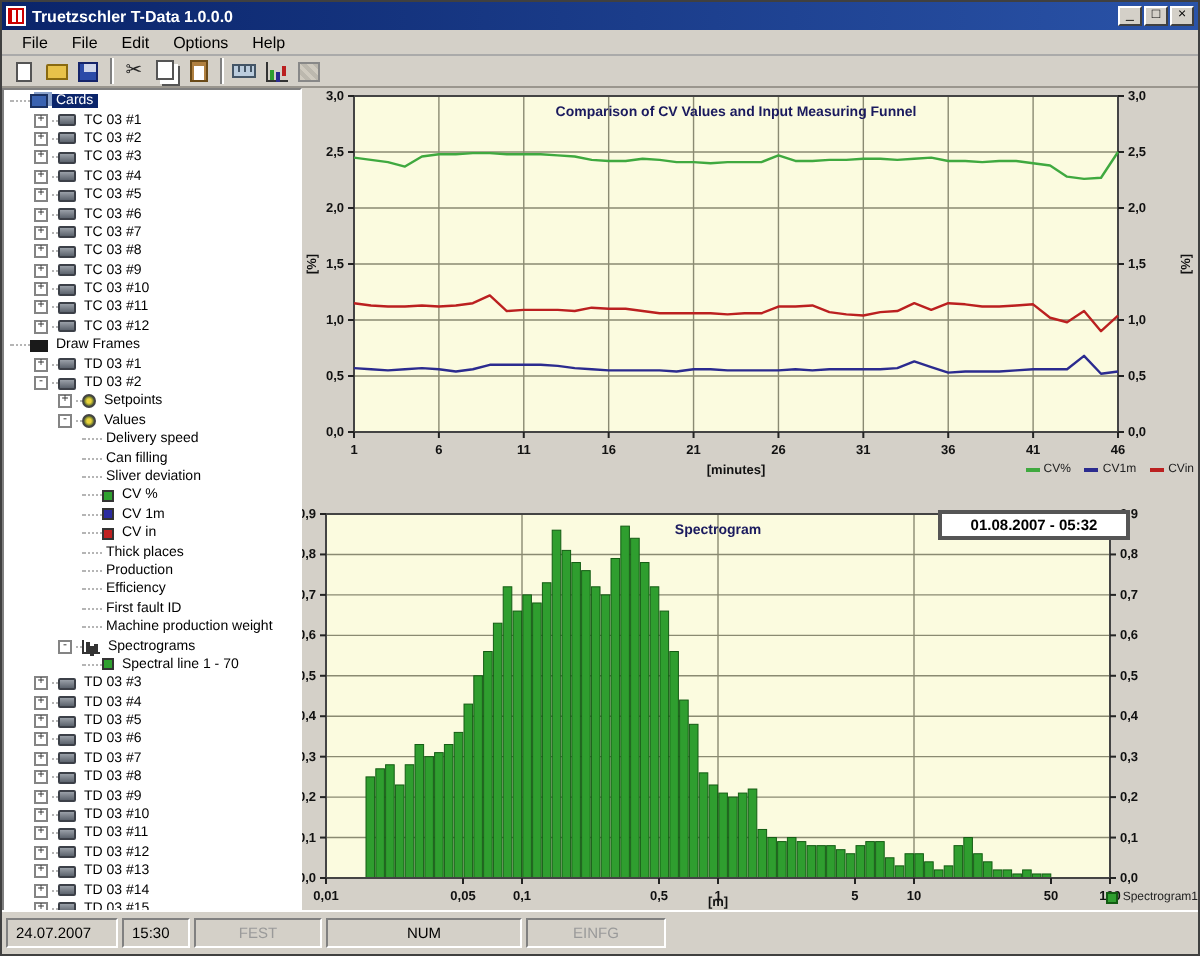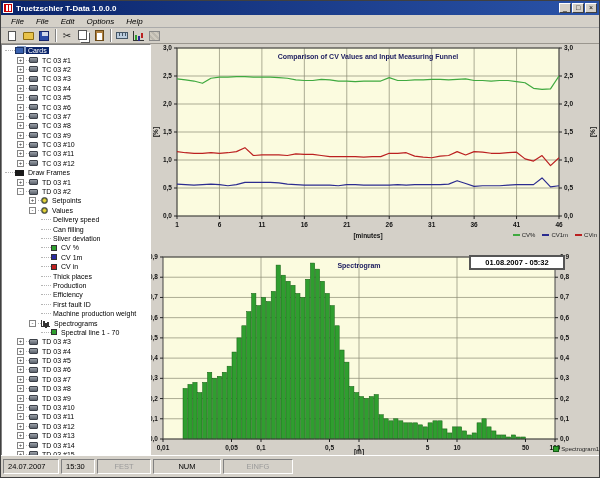--- a/index.html
+++ b/index.html
@@ -8,21 +8,21 @@
 
   
   #titlebar { height:14px; background:linear-gradient(90deg,#0a246a,#2a53a8); display:flex; align-items:center; padding:0 2px; }
   #app-icon { width:10px; height:10px; background:#c00; border:1px solid #fff; margin-right:3px; position:relative; flex:0 0 auto; }
   #app-icon::before { content:""; position:absolute; left:2px; top:1px; width:2px; height:6px; background:#fff; box-shadow:3px 0 0 #fff; }
   #title-text { color:#fff; font-size:8px; font-weight:bold; flex:1 1 auto; white-space:nowrap; }
   .winbtn { width:12px; height:10px; background:#d4d0c8; border:1px solid; border-color:#fff #404040 #404040 #fff; font-size:7px; line-height:8px; text-align:center; margin-left:1px; color:#000; }
 
   
   #menubar { height:13px; display:flex; align-items:center; font-size:8px; padding-left:4px; gap:0; border-bottom:1px solid #aaa; }
-  .menu-item { padding:1px 6px;font-style:italic; }
+  .menu-item { padding:1px 6px; }
 
   
   #toolbar { height:16px; display:flex; align-items:center; padding-left:4px; gap:2px; border-bottom:1px solid #9a968e; }
   .tbtn { width:14px; height:13px; border:1px solid transparent; display:flex; align-items:center; justify-content:center; position:relative; }
   .tsep { width:5px; height:13px; }
   .tsep::before { content:""; display:block; width:1px; height:13px; margin:0 auto; background:#808080; box-shadow:1px 0 0 #fff; }
   .ti { display:block; }
   .ti-new { width:8px; height:10px; background:#fff; border:1px solid #555; }
   .ti-open { width:11px; height:8px; background:#e8c24a; border:1px solid #8a6a10; border-radius:1px 0 0 0; }
   .ti-save { width:10px; height:10px; background:#2b4ba8; border:1px solid #15246a; position:relative; }
@@ -687,20 +687,20 @@
             <span class="sqr" style="background:#2f9e2f"></span>
             <span>Spectrogram1</span>
           </span>
       </div>
     </div>
   </div>
 
   <div id="statusbar">
     <span class="scell" style="width:56px">24.07.2007</span>
     <span class="scell" style="width:34px">15:30</span>
-    <span class="scell dim" style="width:54px">FEST</span>
-    <span class="scell ctr" style="width:68px">NUM</span>
+    <span class="scell dim" style="width:64px">FEST</span>
+    <span class="scell ctr" style="width:98px">NUM</span>
     <span class="scell dim" style="width:70px">EINFG</span>
   </div>
 
   <div id="watermark">
   </div>
 </div>
 
 </body></html>

